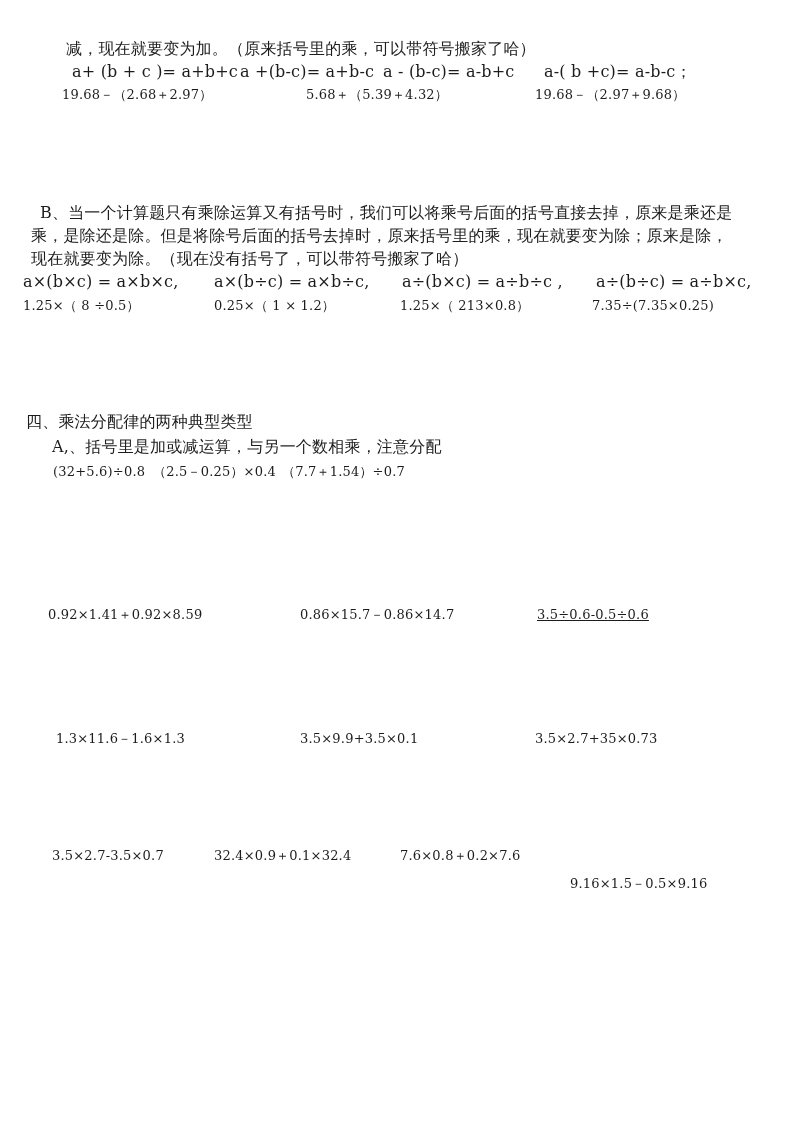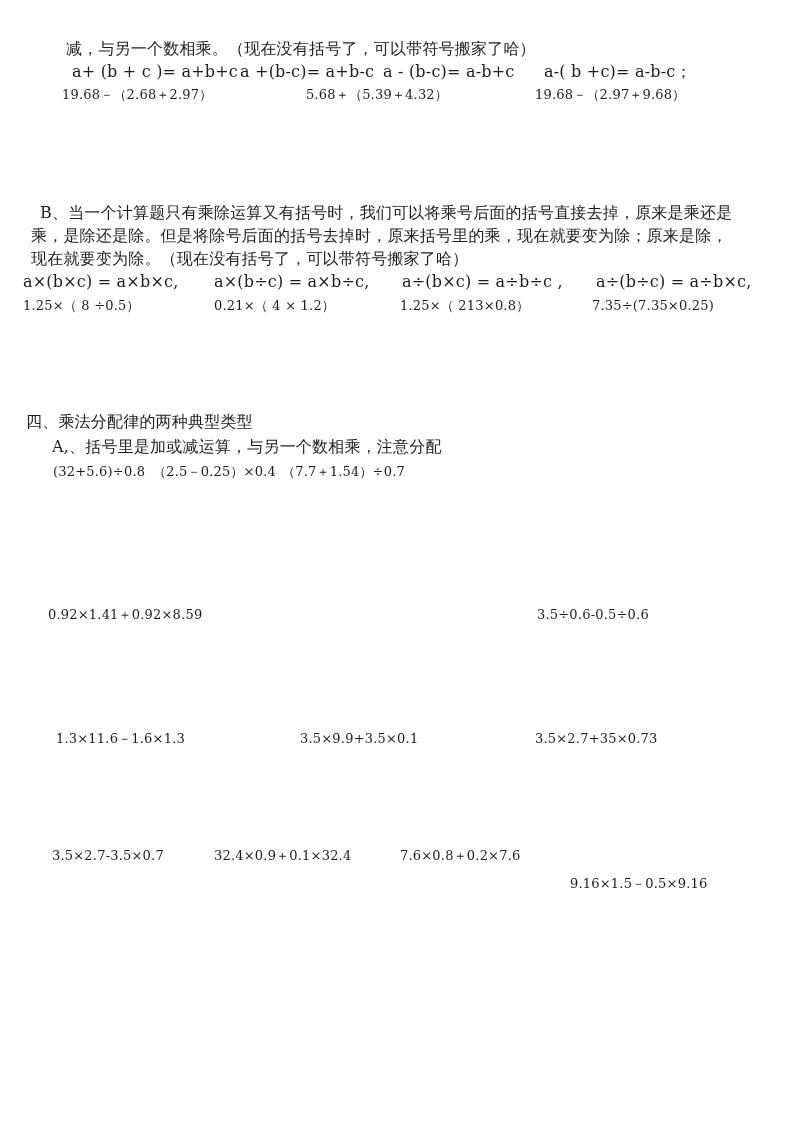--- a/index.html
+++ b/index.html
@@ -20,56 +20,57 @@
     letter-spacing: 0.2px;
     color: #1c1c1c;
   }
   .num { font-size: 13px; }
 </style>
 </head>
 <body>
 
 <div class="page">
 
-  <div class="t" style="left:66px; top:38px;">减，与另一个数相乘。（现在没有括号了，可以带符号搬家了哈）</div>
+  <div class="t" style="left:66px; top:38px;">减，现在就要变为加。（原来括号里的乘，可以带符号搬家了哈）</div>
 
   <div class="t" style="left:72px; top:61px;">a+ (b + c )= a+b+c</div>
   <div class="t" style="left:240px; top:61px;">a +(b-c)= a+b-c</div>
   <div class="t" style="left:383px; top:61px;">a - (b-c)= a-b+c</div>
   <div class="t" style="left:544px; top:61px;">a-( b +c)= a-b-c；</div>
 
   <div class="t num" style="left:62px; top:84px;">19.68－（2.68＋2.97）</div>
   <div class="t num" style="left:306px; top:84px;">5.68＋（5.39＋4.32）</div>
   <div class="t num" style="left:535px; top:84px;">19.68－（2.97＋9.68）</div>
 
   <div class="t" style="left:40px; top:202px;">B、当一个计算题只有乘除运算又有括号时，我们可以将乘号后面的括号直接去掉，原来是乘还是</div>
   <div class="t" style="left:31px; top:225px;">乘，是除还是除。但是将除号后面的括号去掉时，原来括号里的乘，现在就要变为除；原来是除，</div>
   <div class="t" style="left:31px; top:248px;">现在就要变为除。（现在没有括号了，可以带符号搬家了哈）</div>
 
   <div class="t" style="left:23px; top:271px;">a×(b×c) = a×b×c,</div>
   <div class="t" style="left:214px; top:271px;">a×(b÷c) = a×b÷c,</div>
   <div class="t" style="left:402px; top:271px;">a÷(b×c) = a÷b÷c ,</div>
   <div class="t" style="left:596px; top:271px;">a÷(b÷c) = a÷b×c,</div>
 
   <div class="t num" style="left:23px; top:295px;">1.25×（ 8 ÷0.5）</div>
-  <div class="t num" style="left:214px; top:295px;">0.21×（ 4 × 1.2）</div>
+  <div class="t num" style="left:214px; top:295px;">0.25×（ 1 × 1.2）</div>
   <div class="t num" style="left:400px; top:295px;">1.25×（ 213×0.8）</div>
   <div class="t num" style="left:592px; top:295px;">7.35÷(7.35×0.25)</div>
 
   <div class="t" style="left:26px; top:411px;">四、乘法分配律的两种典型类型</div>
 
   <div class="t" style="left:52px; top:436px;">A,、括号里是加或减运算，与另一个数相乘，注意分配</div>
 
   <div class="t num" style="left:53px; top:461px;">(32+5.6)÷0.8</div>
   <div class="t num" style="left:153px; top:461px;">（2.5－0.25）×0.4</div>
   <div class="t num" style="left:282px; top:461px;">（7.7＋1.54）÷0.7</div>
 
 
   <div class="t num" style="left:48px; top:604px;">0.92×1.41＋0.92×8.59</div>
-  <div class="t num" style="left:537px; top:604px;">3.5÷0.6-0.5÷0.6</div>
+  <div class="t num" style="left:300px; top:604px;">0.86×15.7－0.86×14.7</div>
+  <div class="t num" style="left:537px; top:604px;text-decoration:underline;">3.5÷0.6-0.5÷0.6</div>
 
   <div class="t num" style="left:56px; top:728px;">1.3×11.6－1.6×1.3</div>
   <div class="t num" style="left:300px; top:728px;">3.5×9.9+3.5×0.1</div>
   <div class="t num" style="left:535px; top:728px;">3.5×2.7+35×0.73</div>
 
   <div class="t num" style="left:52px; top:845px;">3.5×2.7-3.5×0.7</div>
   <div class="t num" style="left:214px; top:845px;">32.4×0.9＋0.1×32.4</div>
   <div class="t num" style="left:400px; top:845px;">7.6×0.8＋0.2×7.6</div>
   <div class="t num" style="left:570px; top:845px;margin-top:28px;">9.16×1.5－0.5×9.16</div>
 

